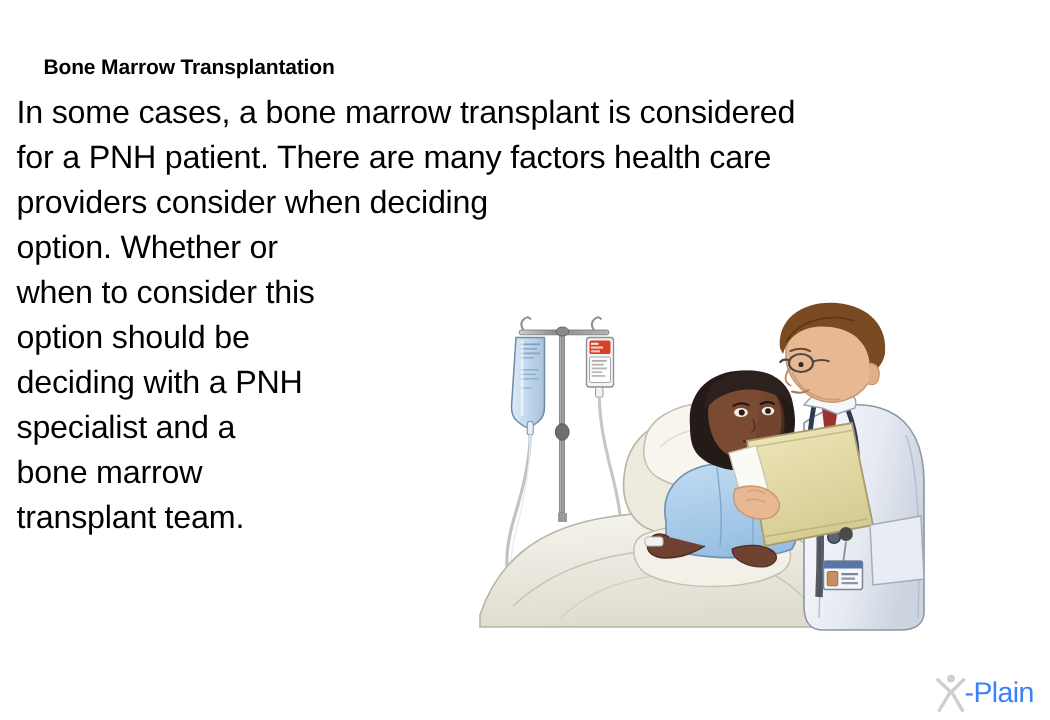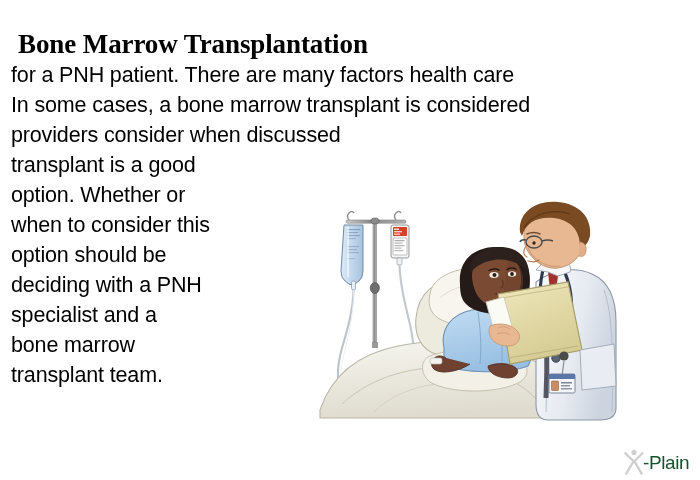--- a/index.html
+++ b/index.html
@@ -24,27 +24,26 @@
     background: #ffffff;
   }
   
   .text-block {
     position: absolute;
     left: 11px;
     top: 30px;
     width: 670px;
   }
   .slide-title {
-    font-size: 27px;
+    font-size: 14px;
     font-weight: bold;
     line-height: 28px;
     letter-spacing: -0.1px;
-    margin: 0 0 2px 7px;
+    margin: 0 0 2px 18px;
     white-space: nowrap;
-    font-family: Liberation Serif, serif;
   }
   .body-lines {
     font-size: 21.5px;
     line-height: 30px;
     letter-spacing: -0.15px;
     margin: 0;
   }
   .body-lines .ln {
     display: block;
     white-space: nowrap;
@@ -64,40 +63,39 @@
     left: 623px;
     top: 447px;
     width: 70px;
     height: 30px;
     display: flex;
     align-items: center;
   }
   .logo-mark { width: 22px; height: 26px; flex: none; }
   .logo-text {
     font-size: 19px;
-    color: #14532d;
+    color: #3b82f6;
     letter-spacing: -0.4px;
     margin-left: -2px;
     line-height: 1;
   }
 </style>
 </head>
 <body>
 
 <div class="slide">
 
   <div class="text-block">
 
     <h1 class="slide-title">Bone Marrow Transplantation</h1>
 
     <div class="body-lines">
+      <span class="ln">In some cases, a bone marrow transplant is considered</span>
       <span class="ln">for a PNH patient. There are many factors health care</span>
-      <span class="ln">In some cases, a bone marrow transplant is considered</span>
-      <span class="ln">providers consider when discussed</span>
-      <span class="ln">transplant is a good</span>
+      <span class="ln">providers consider when deciding</span>
       <span class="ln">option. Whether or</span>
       <span class="ln">when to consider this</span>
       <span class="ln">option should be</span>
       <span class="ln">deciding with a PNH</span>
       <span class="ln">specialist and a</span>
       <span class="ln">bone marrow</span>
       <span class="ln">transplant team.</span>
     </div>
   </div>
 

